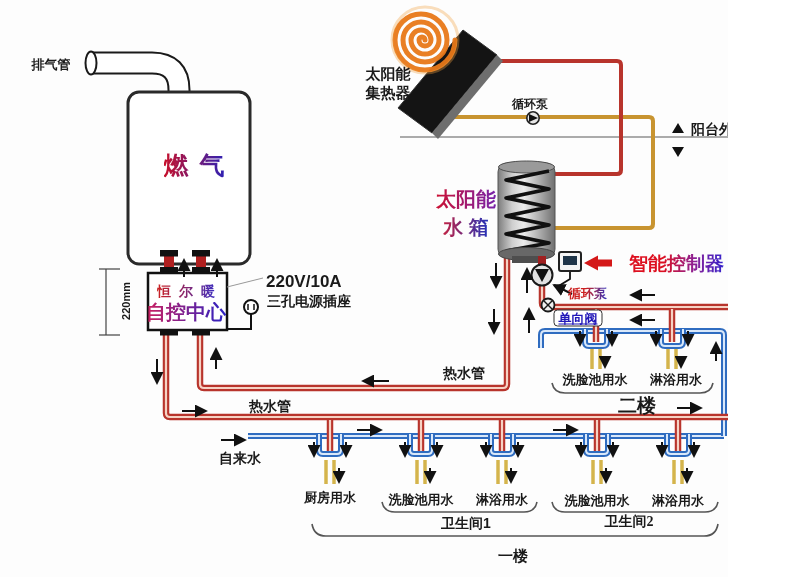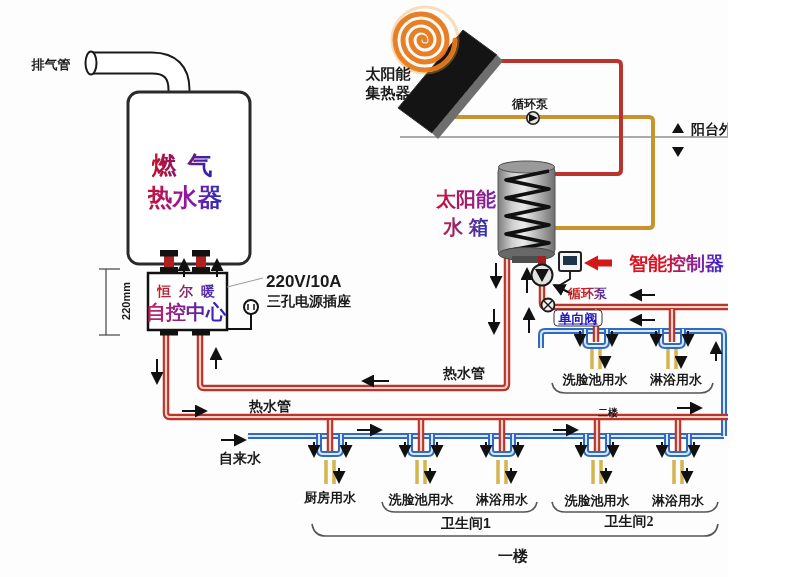--- a/index.html
+++ b/index.html
@@ -246,22 +246,21 @@
         <line x1="655" y1="295" x2="631" y2="295" class="arrow" marker-end="url(#ah)"></line>
         <line x1="655" y1="320" x2="631" y2="320" class="arrow" marker-end="url(#ah)"></line>
         <line x1="716" y1="361" x2="716" y2="343" class="arrow" marker-end="url(#ah)"></line>
         <line x1="756" y1="361" x2="756" y2="343" class="arrow" marker-end="url(#ah)"></line>
         <line x1="677" y1="408" x2="701" y2="408" class="arrow" marker-end="url(#ah)"></line>
       </g>
   </svg>
 
   <div class="lbl" style="left:51px;top:64px;font-size:13px;">排气管</div>
 
-  <div class="lbl g-gas1 grad" style="left:183px;top:165px;font-size:25px;letter-spacing:2px;">燃  气</div>
-  <div class="lbl g-gas2 grad" style="left:185px;top:197px;font-size:25px;">热水器</div>
+  <div class="lbl g-gas1 grad" style="left:195px;top:165px;font-size:25px;letter-spacing:2px;">燃  气</div>
 
   <div class="lbl g-ctl1 grad" style="left:187px;top:291px;font-size:14px;letter-spacing:2px;">恒 尔 暖</div>
   <div class="lbl g-ctl2 grad" style="left:186px;top:312px;font-size:20px;">自控中心</div>
 
   <div class="lbl rot90" style="left:126px;top:301px;font-size:11px;">220mm</div>
 
   <div class="lbl left-align" style="left:266px;top:281px;font-size:17px;">220V/10A</div>
   <div class="lbl left-align" style="left:267px;top:301px;font-size:14px;">三孔电源插座</div>
 
   <div class="lbl" style="left:388px;top:73px;font-size:15px;">太阳能</div>
@@ -276,21 +275,21 @@
   <div class="lbl g-smart grad left-align" style="left:613px;top:263px;font-size:19px;">智能控制器</div>
   <div class="lbl g-pump grad left-align" style="left:568px;top:293px;font-size:13px;">循环泵</div>
   <div class="lbl valve-box" style="left:578px;top:318px;font-size:13px;text-decoration:underline;">单向阀</div>
 
   <div class="lbl" style="left:270px;top:406px;font-size:14px;">热水管</div>
   <div class="lbl" style="left:464px;top:373px;font-size:14px;">热水管</div>
   <div class="lbl" style="left:240px;top:458px;font-size:14px;">自来水</div>
 
   <div class="lbl" style="left:595px;top:379px;font-size:13px;">洗脸池用水</div>
   <div class="lbl" style="left:676px;top:379px;font-size:13px;">淋浴用水</div>
-  <div class="lbl" style="left:608px;top:405px;font-size:10px;margin-top:8px;">二楼</div>
+  <div class="lbl" style="left:637px;top:405px;font-size:19px;">二楼</div>
 
   <div class="lbl" style="left:330px;top:497px;font-size:13px;">厨房用水</div>
   <div class="lbl" style="left:421px;top:499px;font-size:13px;">洗脸池用水</div>
   <div class="lbl" style="left:502px;top:499px;font-size:13px;">淋浴用水</div>
   <div class="lbl" style="left:597px;top:500px;font-size:13px;">洗脸池用水</div>
   <div class="lbl" style="left:678px;top:500px;font-size:13px;">淋浴用水</div>
   <div class="lbl" style="left:466px;top:523px;font-size:14px;">卫生间1</div>
   <div class="lbl" style="left:629px;top:522px;font-size:14px;font-family:Liberation Serif, serif;">卫生间2</div>
   <div class="lbl" style="left:513px;top:555px;font-size:15px;">一楼</div>
 </div>

